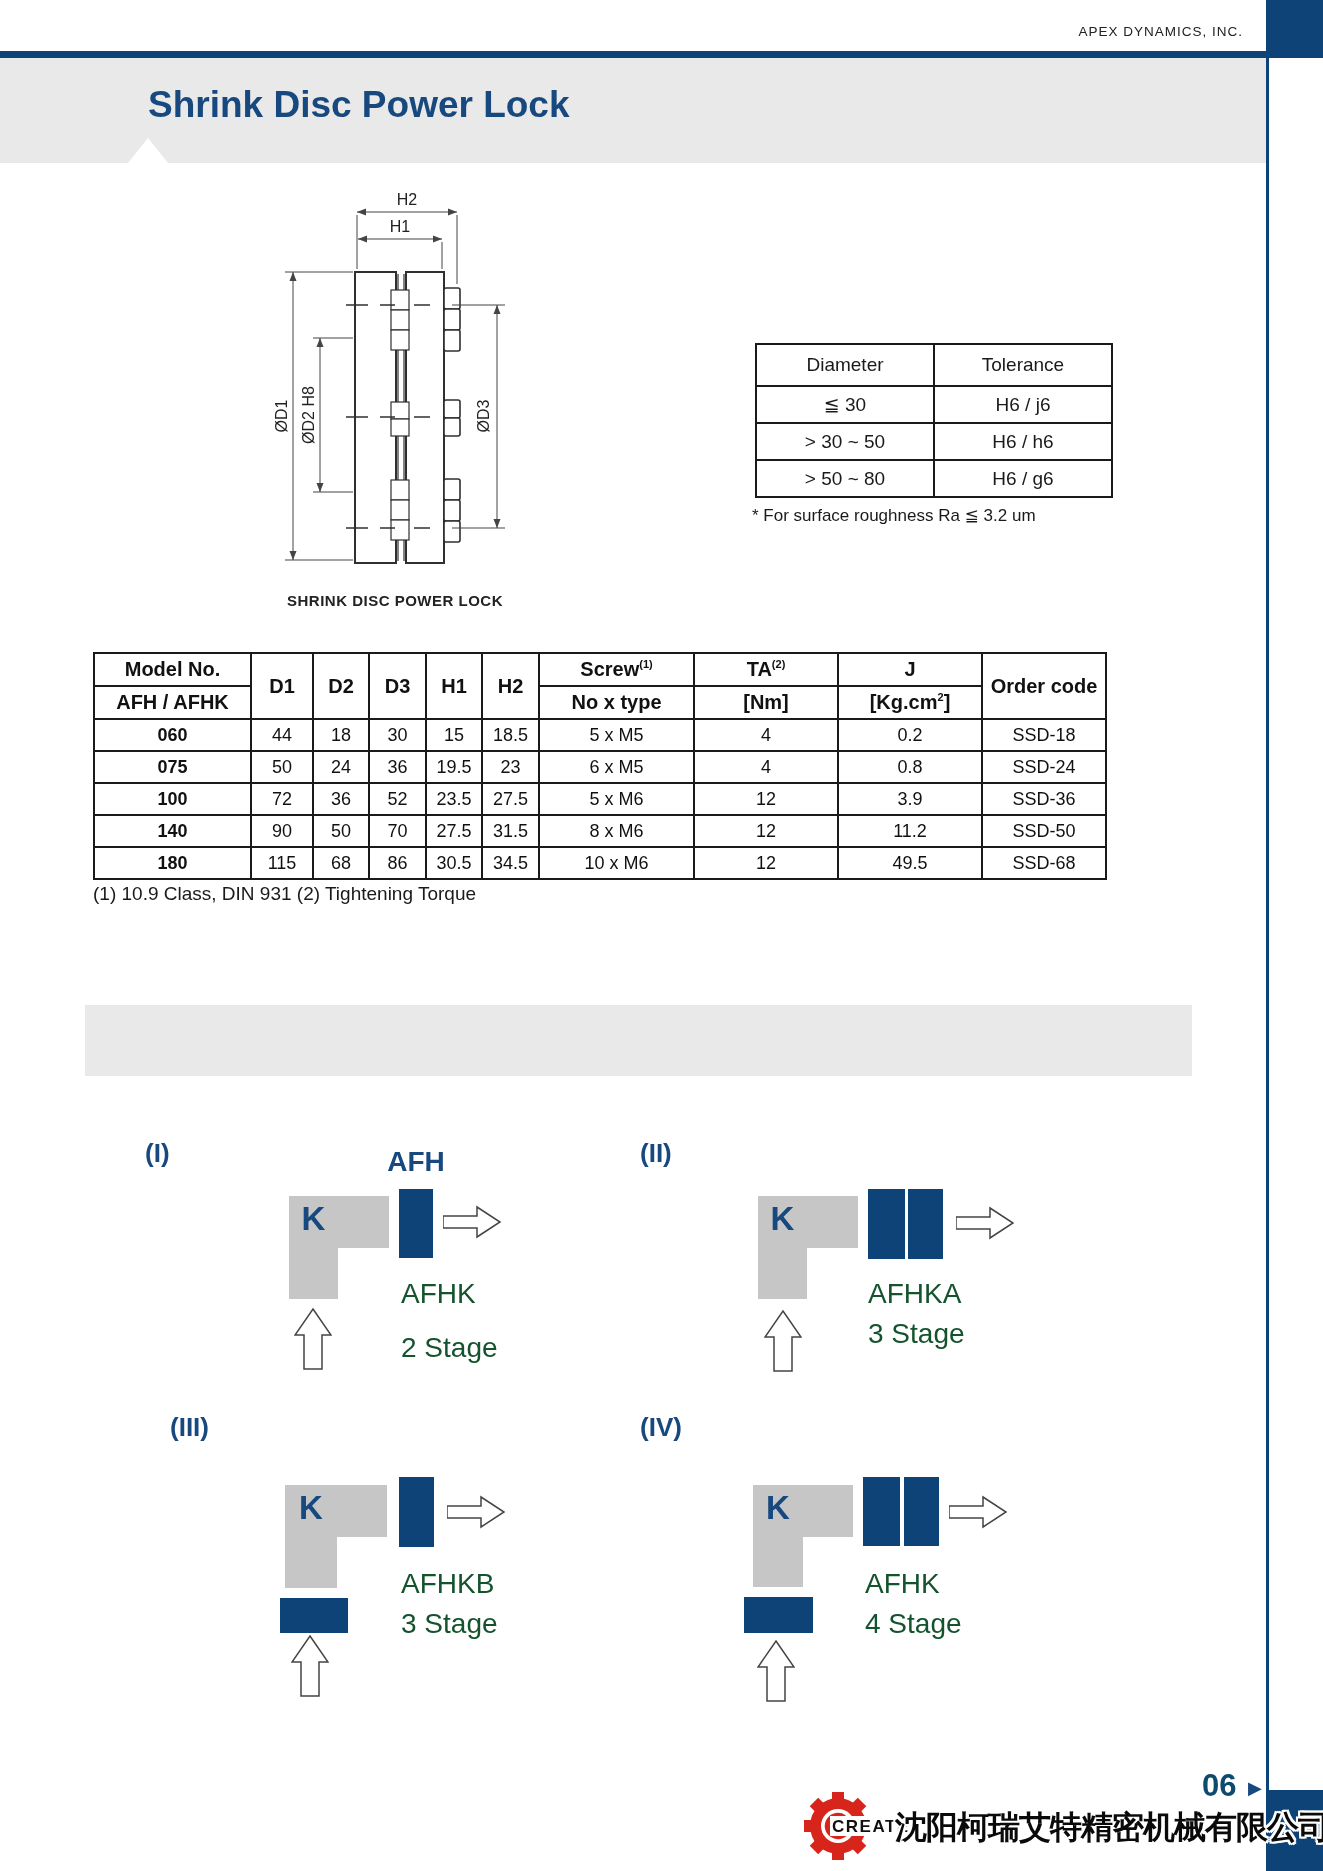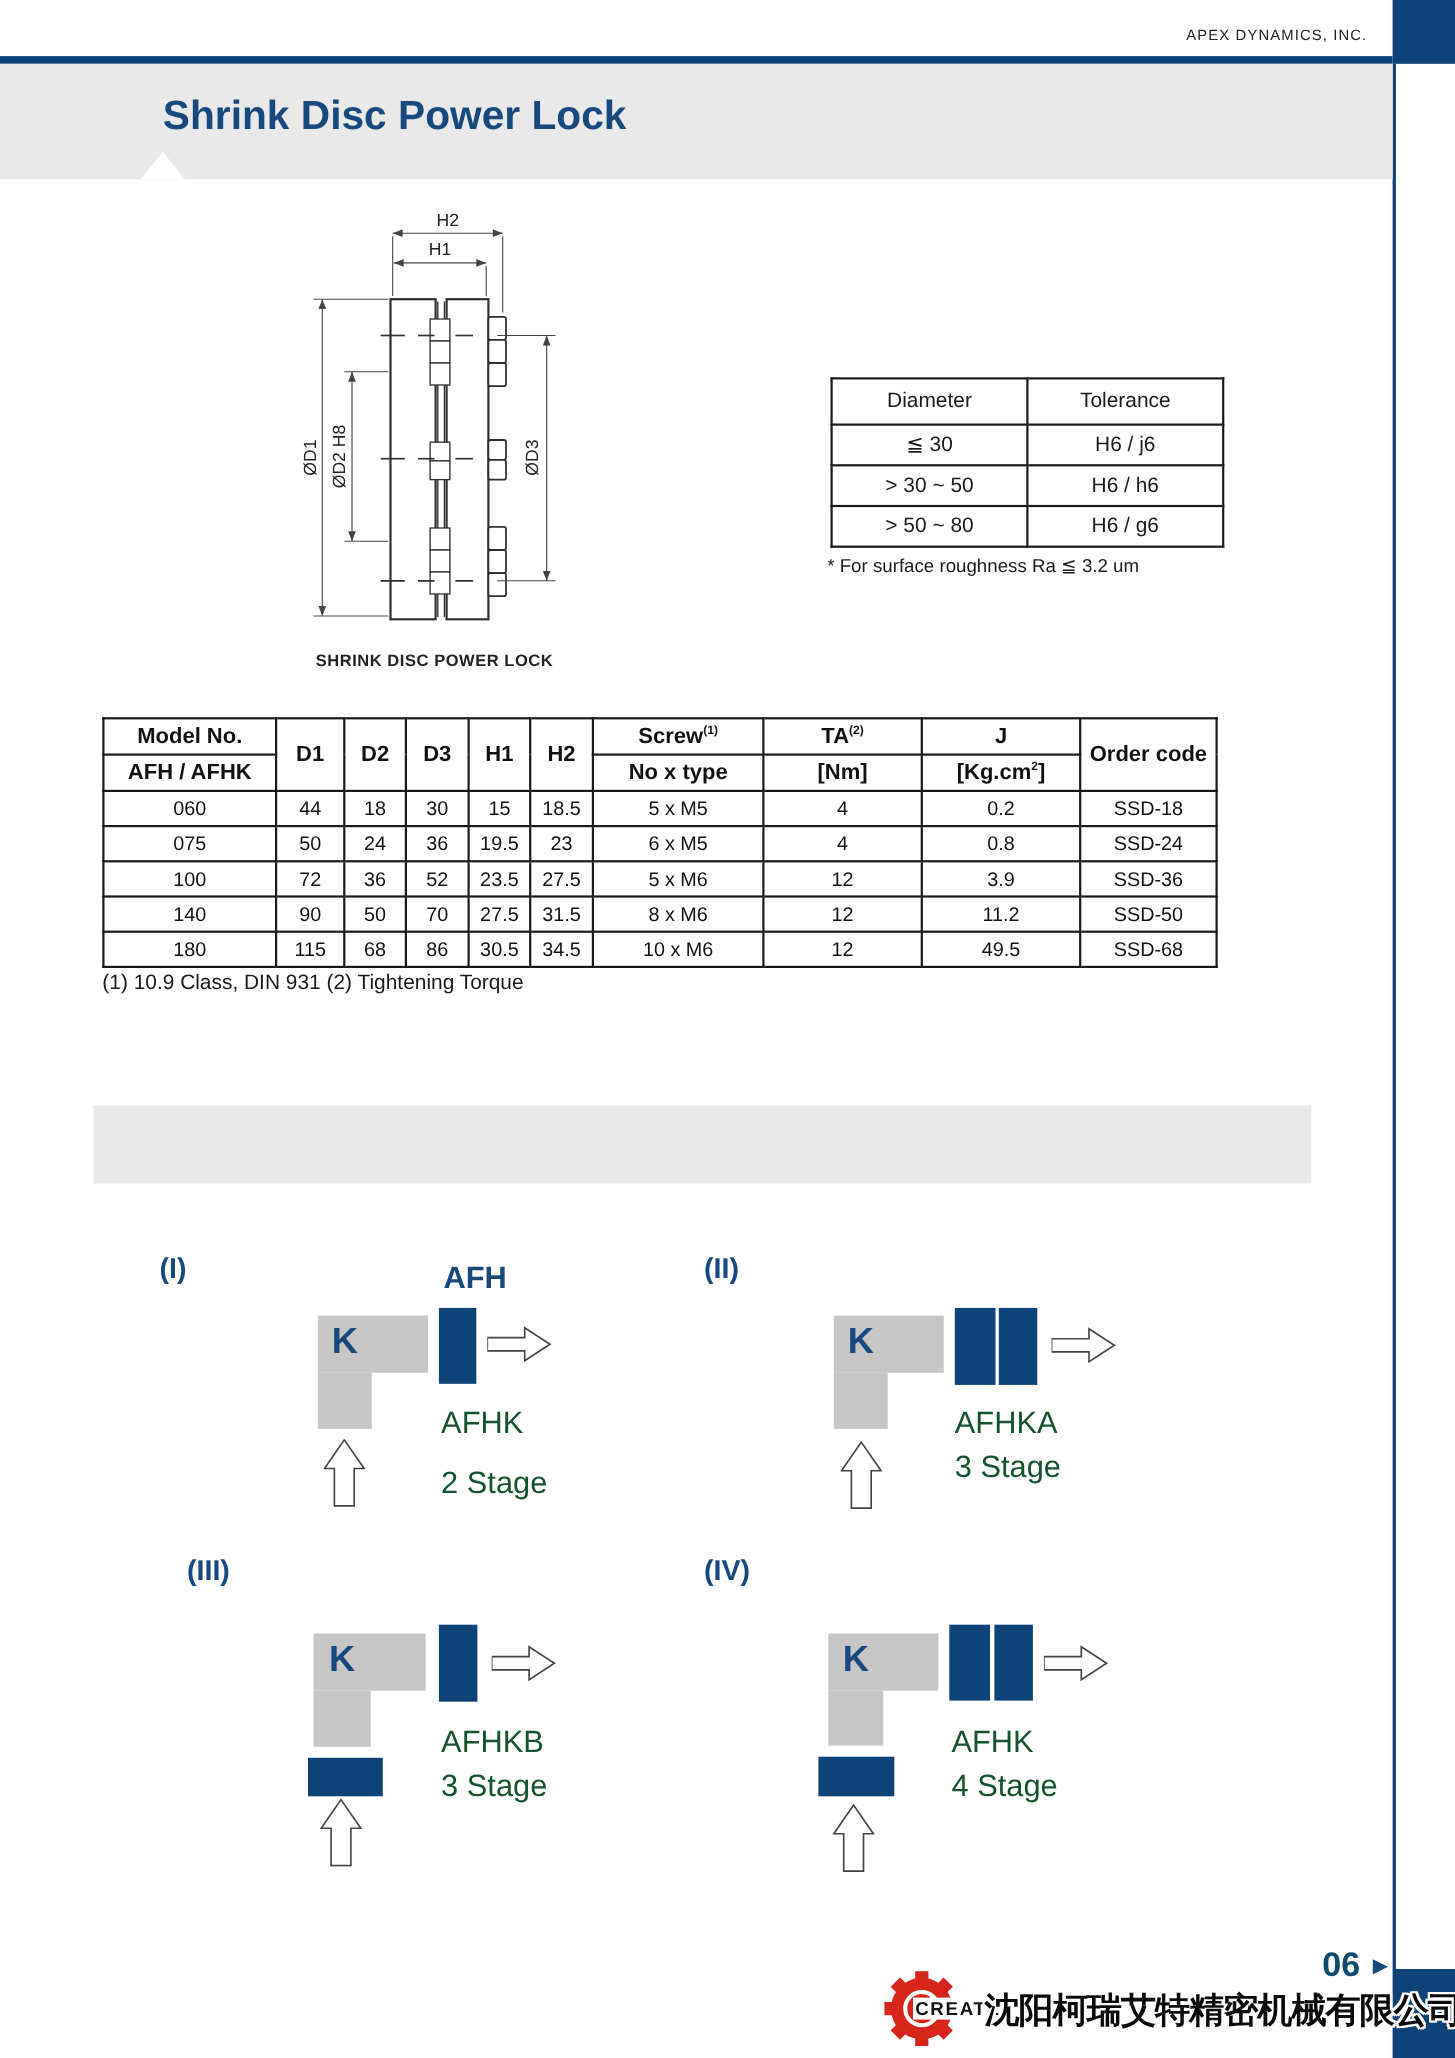--- a/index.html
+++ b/index.html
@@ -29,37 +29,37 @@
   .tol-table thead tr { height:42px; }
   .tol-table tbody tr { height:37px; }
   .tol-note { position:absolute; left:752px; top:505px; font-size:17px; color:#1a1a1a; }
 
   
   .model-table { position:absolute; left:93px; top:652px; width:1012px; border-collapse:collapse;
     color:#111; table-layout:fixed; }
   .model-table th, .model-table td { border:2px solid #1a1a1a; text-align:center; vertical-align:middle; }
   .model-table th { font-size:20px; font-weight:bold; }
   .model-table td { font-size:18px; font-weight:normal; }
-  .model-table td.bold { font-weight:normal; }
+  .model-table td.bold { font-weight:bold; }
   .model-table thead tr { height:33px; }
   .model-table tbody tr { height:32px; }
   .model-table sup { font-size:11px; }
   .table-footnote { position:absolute; left:93px; top:883px; font-size:19px; color:#1a1a1a; }
 
   
   .gear-band { position:absolute; left:85px; top:1005px; width:1107px; height:71px; background:#e9e9e9; }
   .gear-title { position:absolute; left:145px; top:1019px; font-size:34px; font-weight:bold; color:#17497f; }
 
   .numeral { position:absolute; font-size:26px; font-weight:bold; color:#17497f; }
   .gray-block { position:absolute; background:#c6c6c6; }
   .k-label { position:absolute; font-size:33px; font-weight:bold; color:#17497f; text-align:center; }
   .navy-block { position:absolute; background:#0d4377; }
   .diag-arrow { position:absolute; }
   .diag-name { position:absolute; font-size:28px; font-weight:normal; color:#14532d; }
-  .diag-top-label { position:absolute; font-size:28px; font-weight:bold; color:#17497f; text-align:center;margin-left:16px; }
+  .diag-top-label { position:absolute; font-size:28px; font-weight:bold; color:#17497f; text-align:center; }
 
   
   .footer-logo { position:absolute; left:800px; top:1786px; }
   .company { position:absolute; left:895px; top:1806px; font-size:32px; font-weight:bold; color:#0a0a0a;
     letter-spacing:-1px; white-space:nowrap; z-index:3;
     text-shadow:-2px 0 #fff,2px 0 #fff,0 -2px #fff,0 2px #fff,-2px -2px #fff,2px 2px #fff,-2px 2px #fff,2px -2px #fff; }
   .page-number { position:absolute; left:1202px; top:1768px; font-size:31px; font-weight:bold; color:#0c4a6e; z-index:2; }
   .page-arrow { position:absolute; left:1248px; top:1777px; font-size:18px; color:#17497f; z-index:2; }
   .corner-box { position:absolute; left:1266px; top:1790px; width:57px; height:81px; background:#0d4377; z-index:1; }
 

